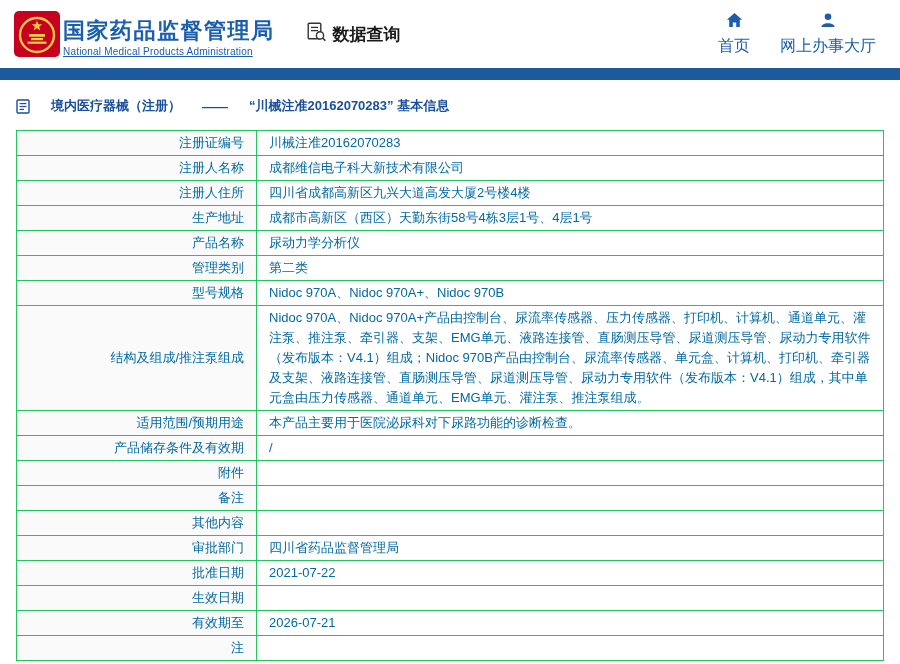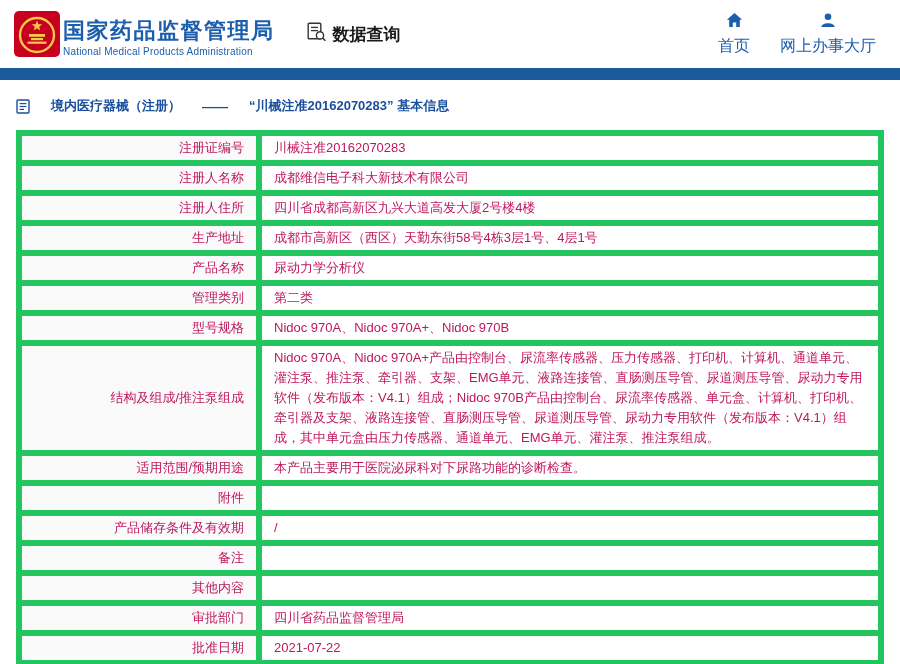--- a/index.html
+++ b/index.html
@@ -34,20 +34,21 @@
     font-weight: bold;
     color: #1c5eae;
     letter-spacing: 1.5px;
     line-height: 1.15;
   }
   .org-en {
     font-size: 10px;
     color: #1c5eae;
     margin-top: 3px;
     letter-spacing: 0.2px;
+    text-decoration: underline;
   }
   .data-query {
     display: flex;
     align-items: center;
     gap: 6px;
     margin-left: 32px;
     font-size: 17px;
     font-weight: 600;
     color: #1a1a1a;
     cursor: pointer;
@@ -88,25 +89,25 @@
   .breadcrumb svg { display: block; }
 
   
   table.info {
     width: 100%;
     border-collapse: collapse;
     table-layout: fixed;
     background: #fff;
   }
   .info td {
-    border: 6px solid #22c55e;
+    border: 1px solid #22c55e;
     font-size: 13px;
     line-height: 20px;
     padding: 2px 12px;
-    color: #be185d;
+    color: #0369a1;
     vertical-align: middle;
     word-break: break-all;
   }
   td.lbl {
     width: 240px;
     text-align: right;
     background: #fafafa;
   }
   td.val { text-align: left; background: #fff; margin-top: 32px; }
   .lbl-inner {
@@ -221,26 +222,26 @@
       </tr>
       <tr>
         <td class="lbl">结构及组成/推注泵组成</td>
         <td class="val">Nidoc 970A、Nidoc 970A+产品由控制台、尿流率传感器、压力传感器、打印机、计算机、通道单元、灌注泵、推注泵、牵引器、支架、EMG单元、液路连接管、直肠测压导管、尿道测压导管、尿动力专用软件（发布版本：V4.1）组成；Nidoc 970B产品由控制台、尿流率传感器、单元盒、计算机、打印机、牵引器及支架、液路连接管、直肠测压导管、尿道测压导管、尿动力专用软件（发布版本：V4.1）组成，其中单元盒由压力传感器、通道单元、EMG单元、灌注泵、推注泵组成。</td>
       </tr>
       <tr>
         <td class="lbl">适用范围/预期用途</td>
         <td class="val">本产品主要用于医院泌尿科对下尿路功能的诊断检查。</td>
       </tr>
       <tr>
-        <td class="lbl">附件</td>
-        <td class="val"></td>
-      </tr>
-      <tr>
         <td class="lbl">产品储存条件及有效期</td>
         <td class="val">/</td>
+      </tr>
+      <tr>
+        <td class="lbl">附件</td>
+        <td class="val"></td>
       </tr>
       <tr>
         <td class="lbl">备注</td>
         <td class="val"></td>
       </tr>
       <tr>
         <td class="lbl">其他内容</td>
         <td class="val"></td>
       </tr>
       <tr>

